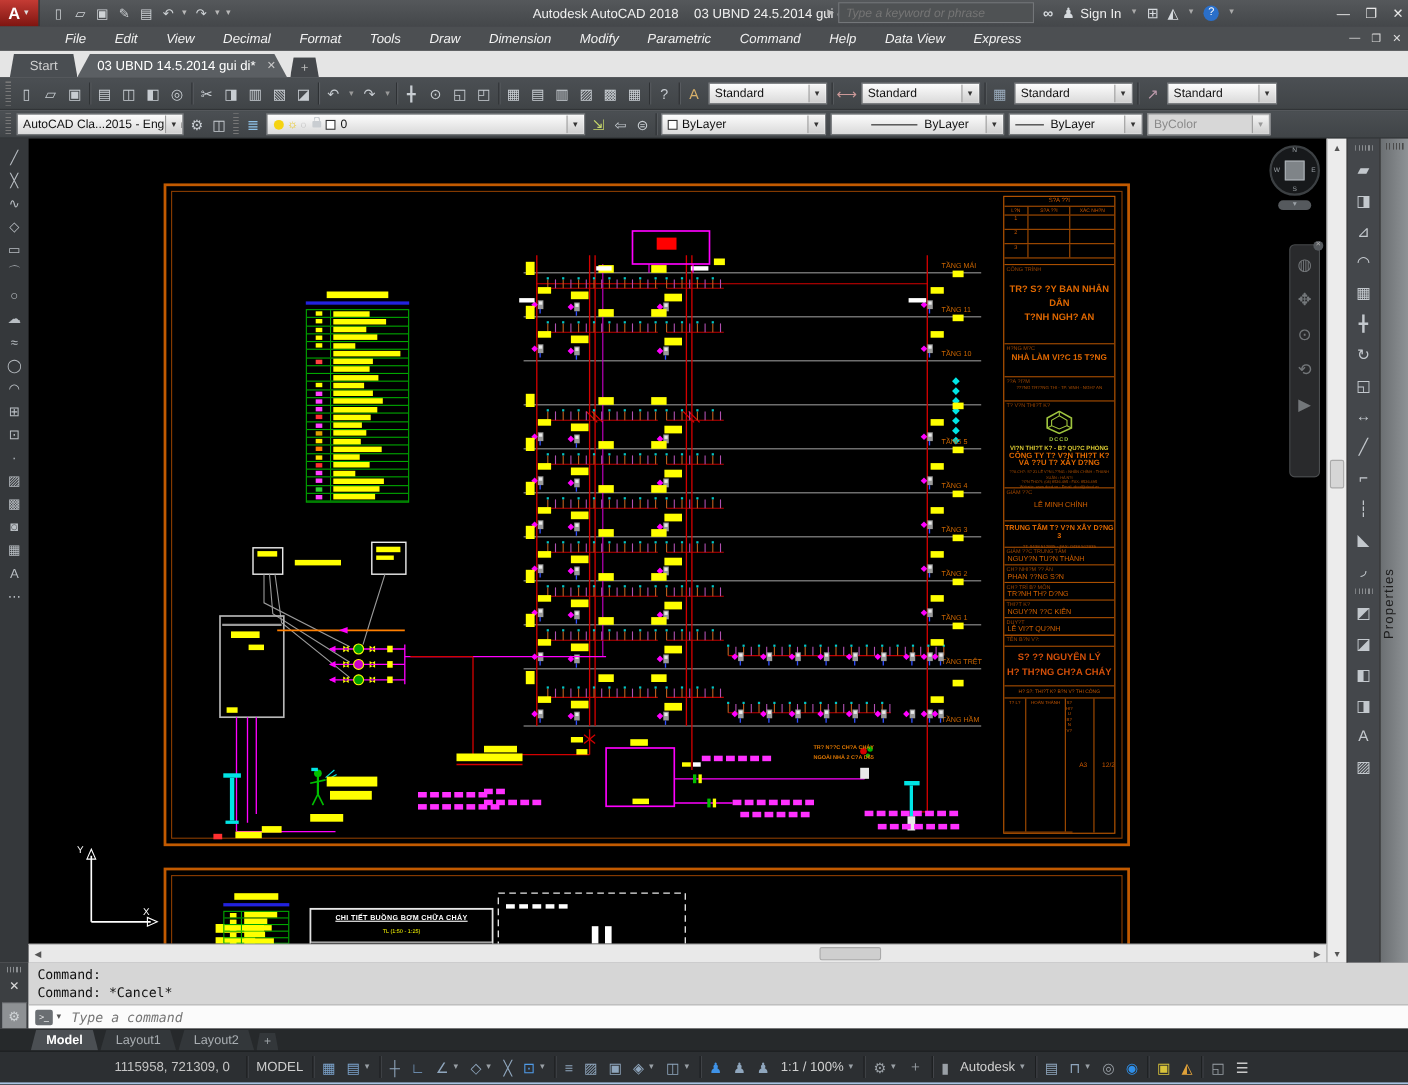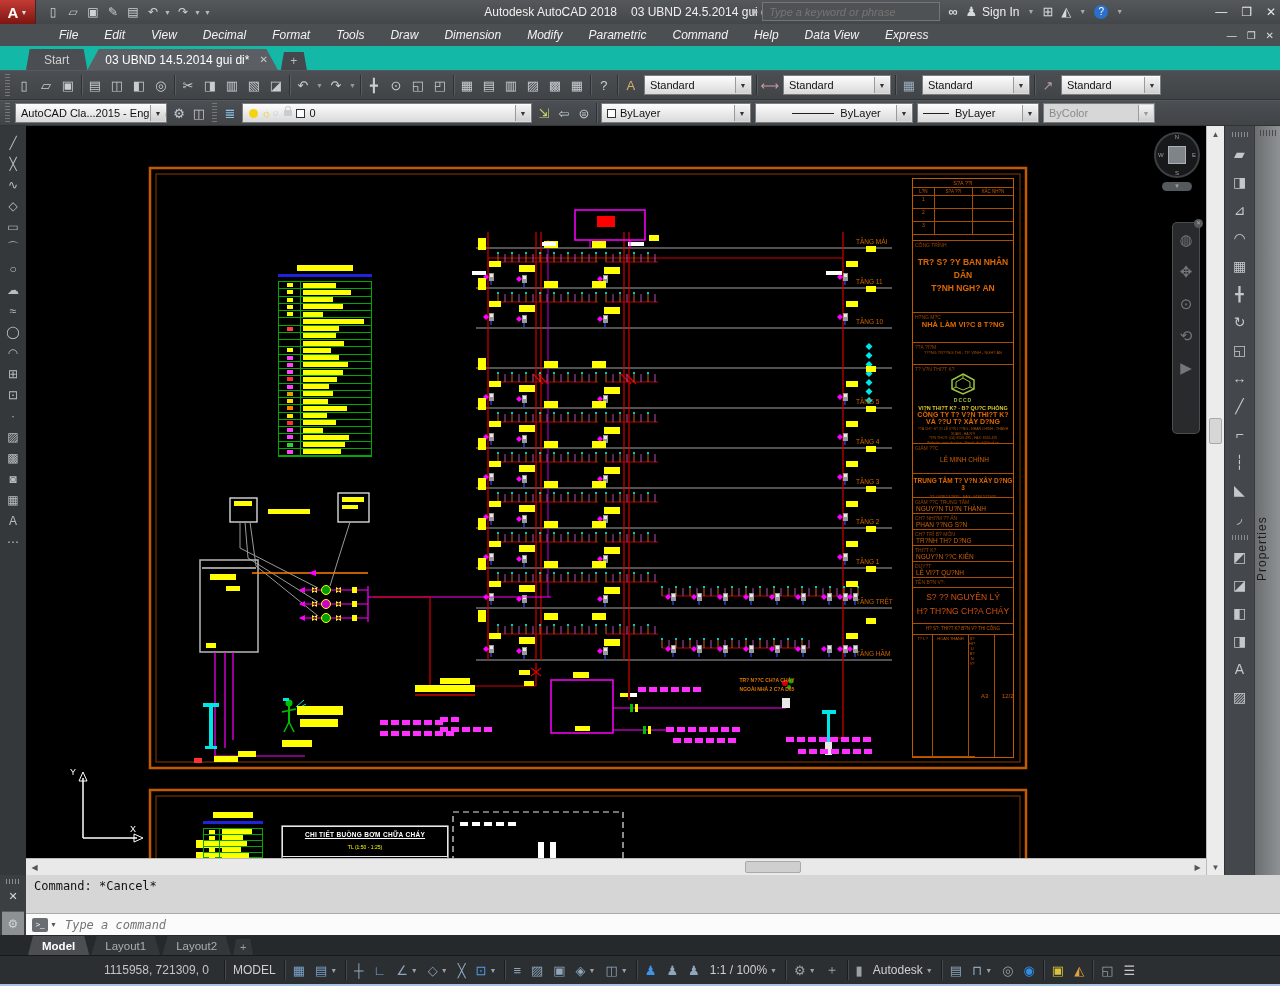--- a/index.html
+++ b/index.html
@@ -21,21 +21,21 @@
   .tbicon { color:#d6dade; font-size:13px; margin-left:8px; display:inline-flex; align-items:center; }
   .signin { font-size:12px; color:#eee; margin-left:5px; }
   .winbtns { position:absolute; right:4px; top:0; display:flex; gap:14px; color:#e8e8e8; font-size:12px; align-items:center; height:24px; }
 
   
   .menubar { height:22px; background:#4c4f52; display:flex; align-items:center; padding-left:46px; color:#f2f2f2; flex:0 0 22px; position:relative; }
   .menuitem { padding:0 13px; font-size:12px; cursor:default;font-style:italic; }
   .docbtns { position:absolute; right:6px; display:flex; gap:10px; color:#ddd; font-size:10px; }
 
   
-  .filetabs { height:24px; background:#14b8a6; display:flex; align-items:flex-end; padding-left:26px; flex:0 0 24px; }
+  .filetabs { height:24px; background:#e5e5e5; display:flex; align-items:flex-end; padding-left:9px; flex:0 0 24px; }
   .ftab { height:21px; display:flex; align-items:center; padding:0 18px; font-size:12px; color:#cfcfcf; background:#4a4e52; clip-path:polygon(6% 0,94% 0,100% 100%,0 100%); }
   .ftab.active { background:#5b5f63; color:#fff; padding-right:10px; }
   .ftab.active .x { margin-left:10px; color:#c9c9c9; font-size:10px; }
   .ftab-new { width:26px; height:18px; background:#44474b; clip-path:polygon(12% 0,88% 0,100% 100%,0 100%); color:#bbb; display:flex; align-items:center; justify-content:center; font-size:12px; margin-left:3px; }
 
   
   .tbrow { background:linear-gradient(#4b4f53,#404447); display:flex; align-items:center; border-top:1px solid #55585c; border-bottom:1px solid #313437; }
   .tb1 { height:30px; flex:0 0 30px; padding-left:2px; }
   .tb2 { height:26px; flex:0 0 26px; padding-left:2px; }
   .grip { width:5px; height:80%; background:repeating-linear-gradient(#777 0 1px,transparent 1px 3px); margin:0 3px; }
@@ -99,21 +99,21 @@
   .proj { font-size:8.5px; font-weight:bold; color:#e06800; margin-top:8px; line-height:1.5; }
   .hexlogo { width:26px; height:24px; margin:1px auto 0; position:relative; }
   .hexlogo svg { display:block; }
   .dccd { text-align:center; color:#9ec43e; font-size:5px; font-weight:bold; letter-spacing:1px; }
   .cons1 { font-size:5.5px; color:#d8c832; text-align:center; margin-top:2px; font-weight:bold; }
   .cons2 { font-size:7px; color:#e06800; text-align:center; font-weight:bold; }
   .addr { font-size:3.5px; color:#b05000; text-align:center; line-height:1.35; margin-top:2px; }
   .rname { font-size:6.5px; color:#d06000; padding-left:3px; }
   .center3 { font-size:6.5px; font-weight:bold; color:#e06800; text-align:center; margin-top:3px; }
   .phone { font-size:4px; color:#b05000; text-align:center; margin-top:3px; }
-  .dwgname { font-size:8.5px; font-weight:normal; color:#d4500a; text-align:center; line-height:1.6; margin-top:3px; }
+  .dwgname { font-size:8.5px; font-weight:bold; color:#d4500a; text-align:center; line-height:1.6; margin-top:3px; }
   .stage { font-size:4.5px; text-align:center; color:#c05500; padding:2px 0; }
   .tb-bot-cols { display:flex; font-size:4px; text-align:center; border-bottom:1px solid #a94e00; }
   .tb-bot-cols span { border-right:1px solid #a94e00; padding:1px 0; }
   .tb-bot-vals { display:flex; font-size:6px; text-align:center; flex:1; }
   .tb-bot-vals span { border-right:1px solid #a94e00; display:flex; align-items:center; justify-content:center; }
   .ccnum { font-size:10px; font-weight:bold; color:#e86000; }
 
   
   .legend { position:absolute; }
   .leg-title { position:absolute; background:#ffff00; }
@@ -1303,21 +1303,21 @@
                   <span style="flex: 1 1 0%; border-right: none;"></span>
                 </div>
               </div>
           </div>
           <div class="tbsec tctr" style="height:72px">
             <div class="tlbl" style="text-align:left">CÔNG TRÌNH</div>
             <div class="proj"><span>TR? S? ?Y BAN NHÂN DÂN</span><br><span>T?NH NGH? AN</span></div>
           </div>
           <div class="tbsec tctr" style="height:30px">
             <div class="tlbl" style="text-align:left">H?NG M?C</div>
-            <div style="font-size:7.5px;font-weight:bold;color:#e06800">NHÀ LÀM VI?C 8 T?NG</div>
+            <div style="font-size:7.5px;font-weight:bold;color:#e06800">NHÀ LÀM VI?C 15 T?NG</div>
           </div>
           <div class="tbsec" style="height:22px">
             <div class="tlbl">??A ?I?M</div>
             <div style="font-size:4px;text-align:center;color:#b05000">???NG TR??NG THI - TP. VINH - NGH? AN</div>
           </div>
           <div class="tbsec" style="height:79px">
             <div class="tlbl">T? V?N THI?T K?</div>
             <div class="hexlogo">
               <svg width="26" height="22" viewBox="0 0 26 22">
                   <polygon points="13,1 24,7 24,16 13,21 2,16 2,7" fill="none" stroke="#9ec43e" stroke-width="1.5"></polygon>
@@ -1646,20 +1646,21 @@
   </div>
 
   <div class="cmd">
     <div class="cmdgutter">
       <div class="g"></div>
       <div class="cx">✕</div>
       <div class="wrench">⚙</div>
     </div>
     <div class="cmdmain">
       <div class="cmdhist">
+        <div>Command:</div>
         <div>Command: *Cancel*</div>
       </div>
       <div class="cmdinput">
         <div class="prompticon">&gt;_</div>
         <span class="dd">▼</span>
         <input class="cmdfield" placeholder="Type a command" style="">
       </div>
     </div>
   </div>
 

